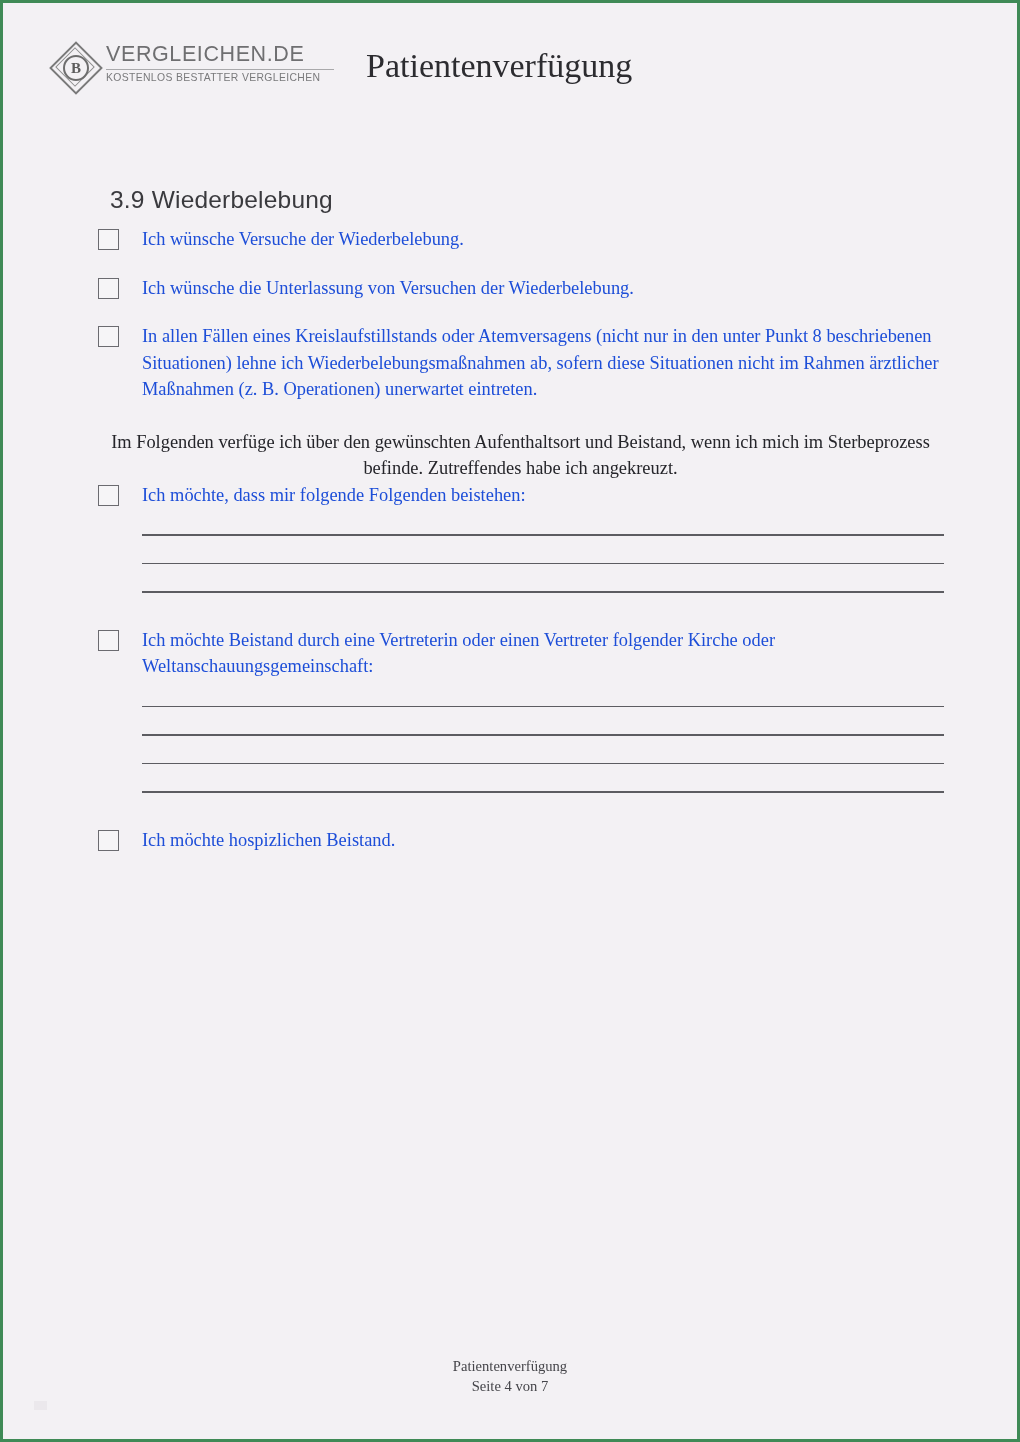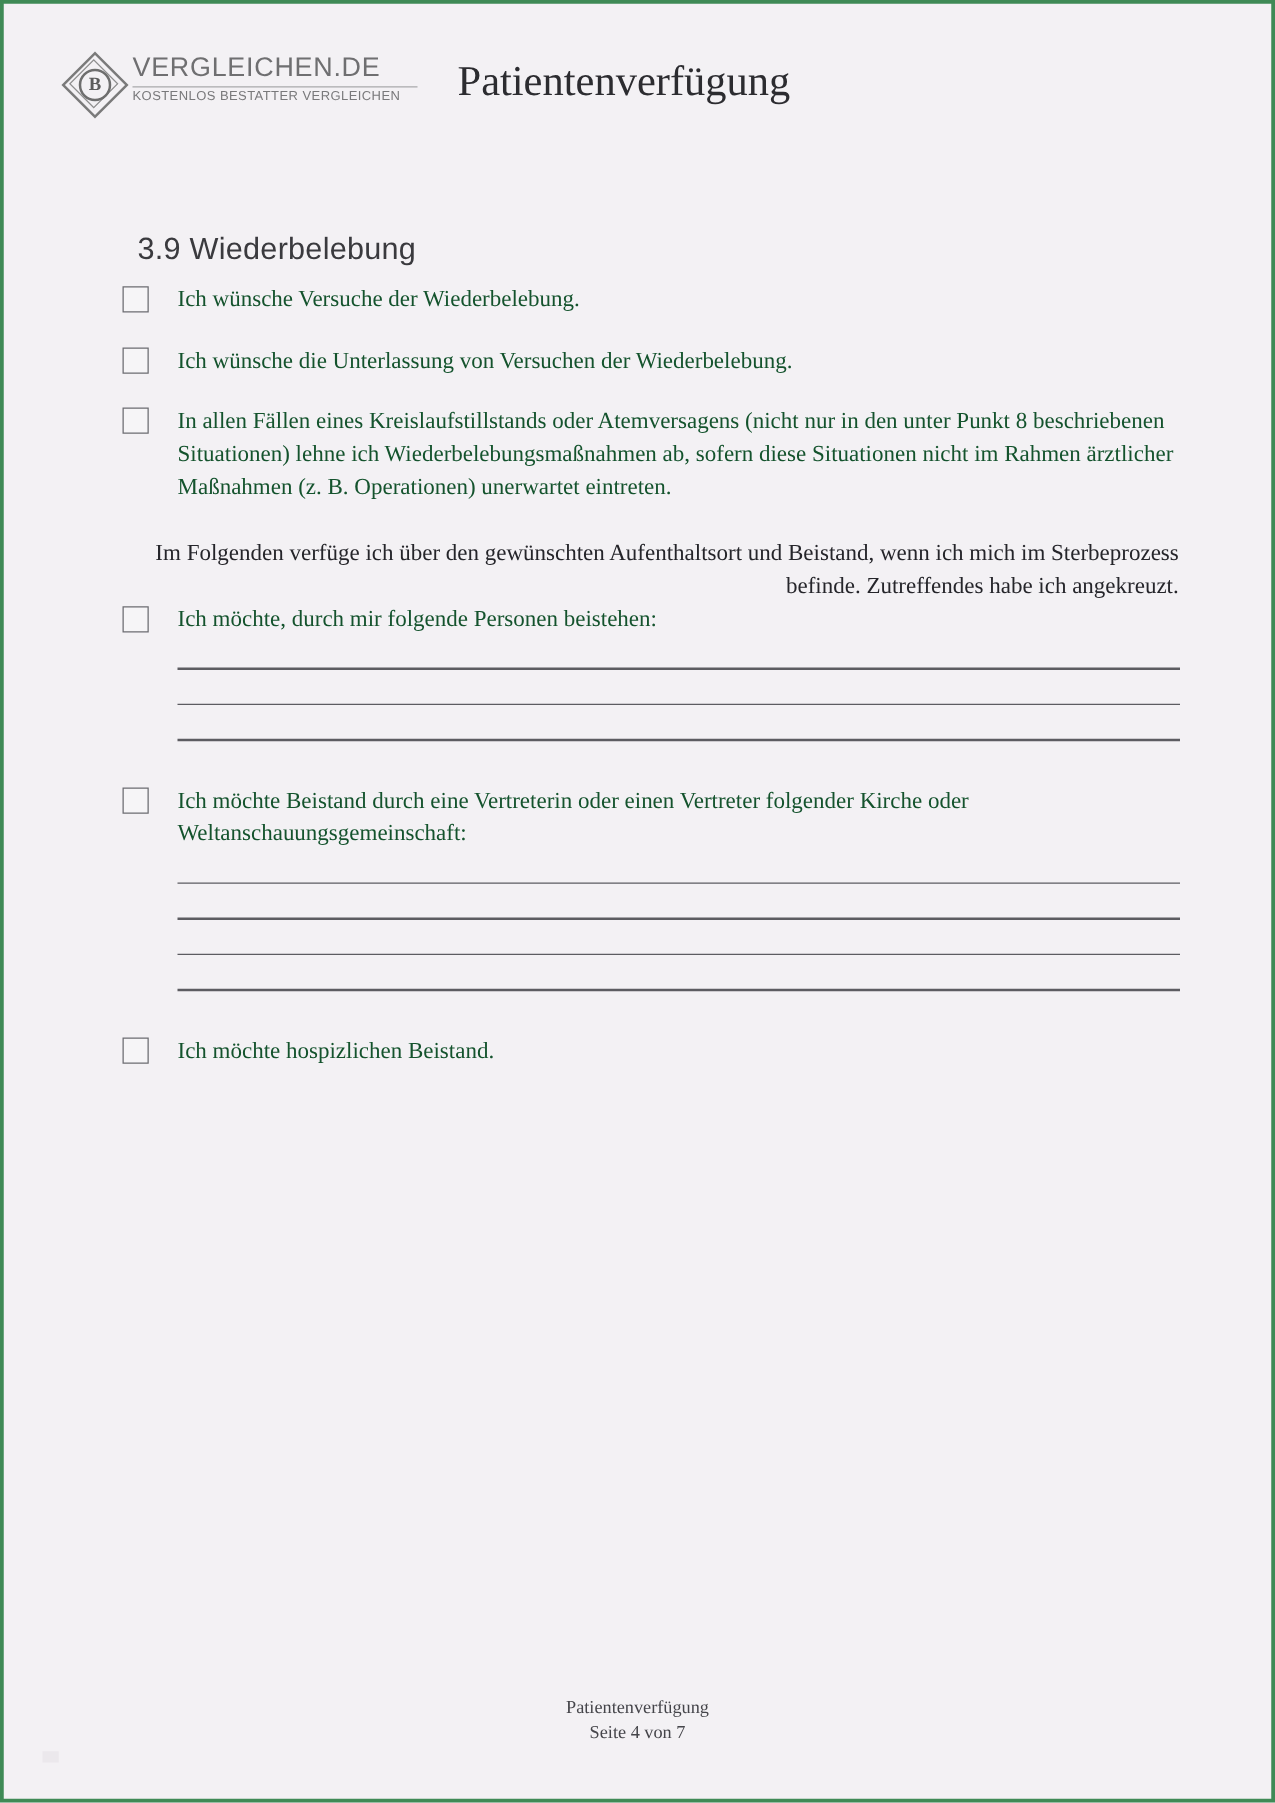--- a/index.html
+++ b/index.html
@@ -143,21 +143,21 @@
 
   .heading-39 { margin-bottom: 24px; }
   .heading-4  { margin-top: 62px; margin-bottom: 26px; }
 
   p.body-text {
     font-family: "Liberation Serif", serif;
     font-size: 18.4px;
     color: #25252a;
     margin: 0;
     line-height: 1.43;
-    text-align: right;
+    text-align: center;
   }
 
   .intro { margin-bottom: 34px; }
 
   
   .check-item {
     display: flex;
     align-items: flex-start;
     margin-bottom: 26px;
   }
@@ -170,21 +170,21 @@
     border: 1.6px solid #6b6b70;
     background: #f6f5f7;
     margin-top: 3px;
     margin-right: 23px;
     box-sizing: border-box;
   }
 
   .check-label {
     font-family: "Liberation Serif", serif;
     font-size: 18.4px;
-    color: #14532d;
+    color: #1d4ed8;
     line-height: 1.44;
     flex: 1 1 auto;
   }
 
   
   .blank-lines {
     margin-left: 44px;
     margin-top: 26px;
     margin-bottom: 34px;
   }
@@ -263,21 +263,21 @@
     </div>
 
 
     <p class="body-text intro">Im Folgenden verfüge ich über den gewünschten Aufenthaltsort und Beistand, wenn ich mich im Sterbeprozess befinde. Zutreffendes habe ich angekreuzt.</p>
 
 
 
 
     <div class="check-item">
       <div class="checkbox"></div>
-      <div class="check-label">Ich möchte, durch mir folgende Personen beistehen:</div>
+      <div class="check-label">Ich möchte, dass mir folgende Folgenden beistehen:</div>
     </div>
 
     <div class="blank-lines">
       <div class="blank-line"></div>
       <div class="blank-line"></div>
       <div class="blank-line"></div>
     </div>
 
     <div class="check-item">
       <div class="checkbox"></div>

